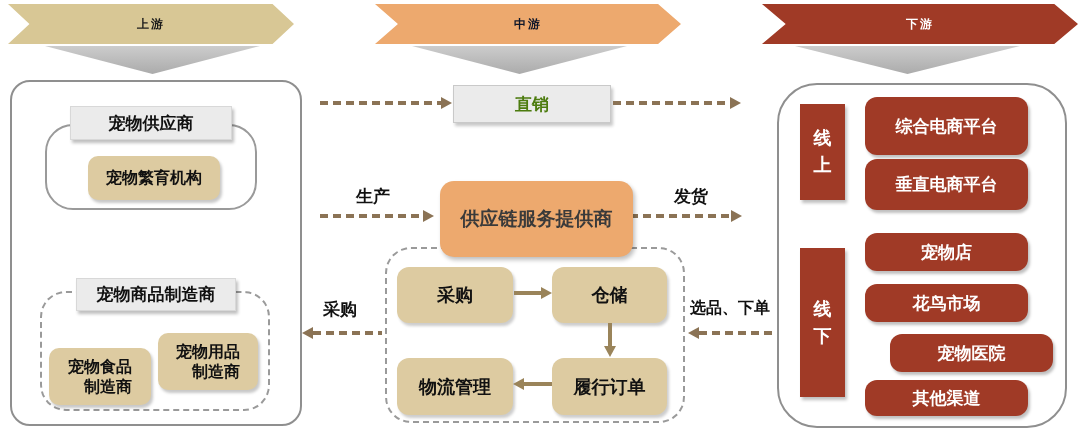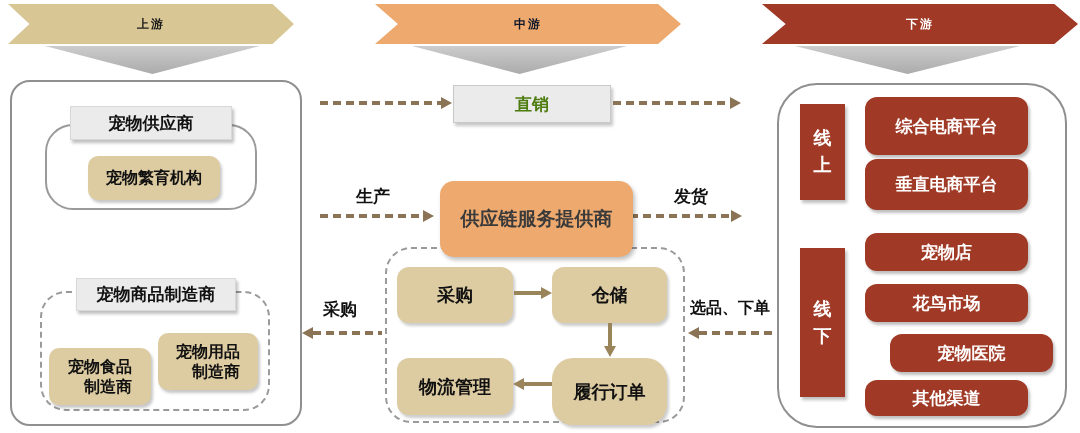--- a/index.html
+++ b/index.html
@@ -144,21 +144,21 @@
   <div class="lbl" style="left:648px; top:185px; width:86px;">发货</div>
   <div class="arrow-h" style="left:630px; top:209px; width:112px;">
     <span class="dline"></span>
       <span class="head-r"></span>
   </div>
 
   <div class="group-dashed" style="left:385px; top:247px; width:300px; height:176px; z-index:1;"></div>
   <div class="flowbox" style="left:397px; top:267px; width:116px; height:56px;">采购</div>
   <div class="flowbox" style="left:552px; top:267px; width:115px; height:56px;">仓储</div>
   <div class="flowbox" style="left:397px; top:358px; width:116px; height:57px;">物流管理</div>
-  <div class="flowbox" style="left:552px; top:358px; width:115px; height:67px;border-radius:21px;">履行订单</div>
+  <div class="flowbox" style="left:552px; top:358px; width:115px; height:57px;">履行订单</div>
 
   <div class="arrow-h" style="left:514px; top:286px; width:38px; z-index:3;">
     <span class="sline"></span>
       <span class="head-r solidhead-r"></span>
   </div>
   <div class="arrow-v" style="left:603px; top:323px; height:34px; z-index:3;">
     <span class="svline"></span>
       <span class="head-d"></span>
   </div>
   <div class="arrow-h" style="left:513px; top:377px; width:39px; z-index:3;">

